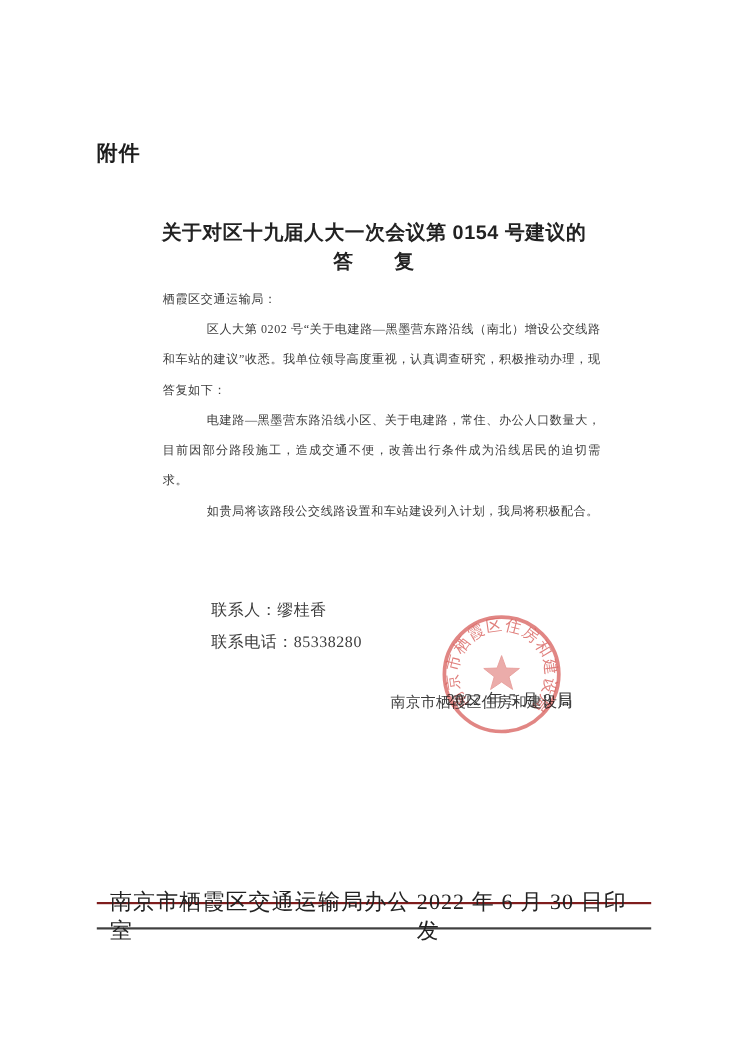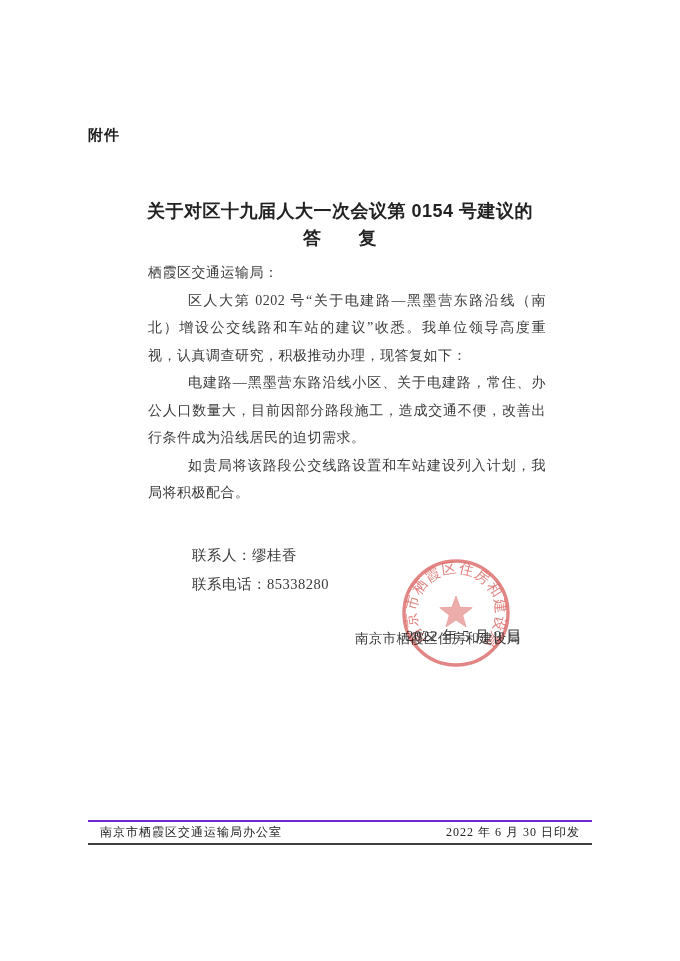--- a/index.html
+++ b/index.html
@@ -11,21 +11,21 @@
     overflow: hidden;
     font-family: "Liberation Serif", serif;
     color: #3a3a3a;
   }
   .attachment-label {
     position: absolute;
     left: 88px;
     top: 126px;
     font-family: "Liberation Sans", sans-serif;
     font-weight: bold;
-    font-size: 15px;
+    font-size: 19px;
     color: #1c1c1c;
     letter-spacing: 1px;
   }
   .doc-title {
     position: absolute;
     left: 90px;
     width: 500px;
     top: 198px;
     text-align: center;
     font-family: "Liberation Sans", sans-serif;
@@ -34,21 +34,21 @@
     line-height: 27px;
     color: #222222;
     letter-spacing: 0.5px;
   }
   .doc-title .title-line2 { white-space: pre; }
   .doc-body {
     position: absolute;
     left: 148px;
     width: 398px;
     top: 259px;
-    font-size: 14px;
+    font-size: 11px;
     line-height: 27.5px;
     letter-spacing: 0.5px;
     text-align: justify;
     color: #3b3b3b;
   }
   .doc-body p { margin: 0; text-indent: 40px; }
   .doc-body p.salutation { text-indent: 0; }
   .contact-block {
     position: absolute;
     left: 192px;
@@ -82,28 +82,28 @@
     height: 112px;
     mix-blend-mode: multiply;
     opacity: 0.88;
   }
   .footer {
     position: absolute;
     left: 88px;
     top: 820px;
     width: 504px;
     height: 25px;
-    border-top: 2px solid #6d28d9;
+    border-top: 2px solid #7f1d1d;
     border-bottom: 2px solid #3f3f3f;
     display: flex;
     justify-content: space-between;
     align-items: center;
     padding: 0;
     box-sizing: border-box;
-    font-size: 12px;
+    font-size: 20px;
     color: #222222;
     letter-spacing: 1px;
   }
   .footer .footer-left { padding-left: 12px; }
   .footer .footer-right { padding-right: 12px; }
 </style>
 </head>
 <body>
 
 <div class="page">

